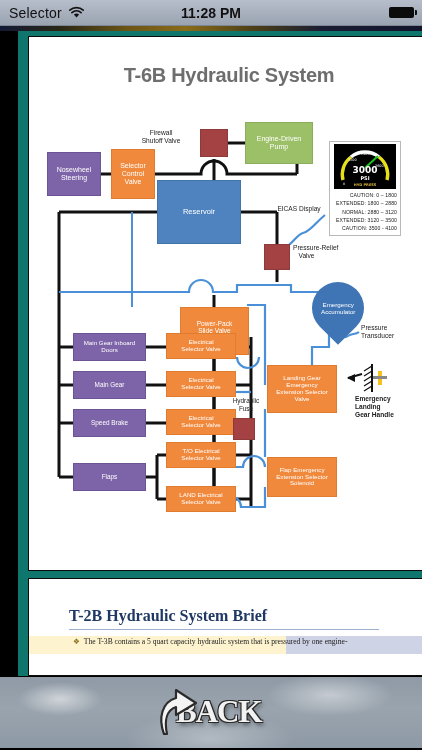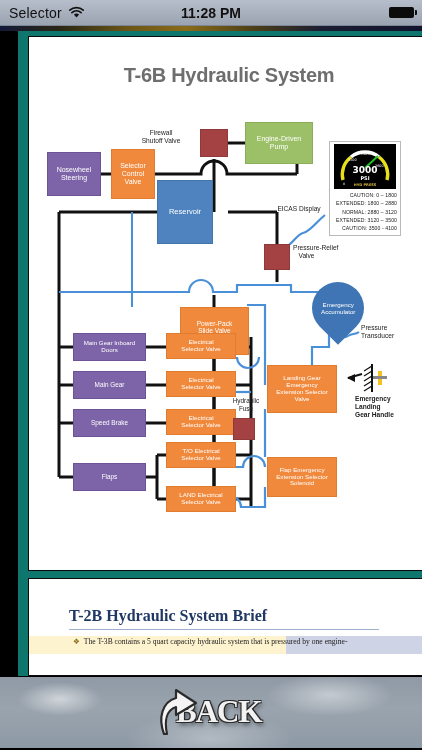--- a/index.html
+++ b/index.html
@@ -240,21 +240,21 @@
       <div class="nd orange" style="left:82px; top:112px; width:44px; height:50px; font-size:7px;">
         <span>Selector<br>Control<br>Valve</span>
       </div>
 
       <div class="nd red" style="left:171px; top:92px; width:28px; height:28px;"></div>
 
       <div class="nd green" style="left:216px; top:85px; width:68px; height:42px; font-size:7px;">
         <span>Engine-Driven<br>Pump</span>
       </div>
 
-      <div class="nd blue" style="left:128px; top:143px; width:56px; height:64px; font-size:7.5px;">
+      <div class="nd blue" style="left:128px; top:143px; width:84px; height:64px; font-size:7.5px;">
         <span>Reservoir</span>
       </div>
 
       <div class="nd red" style="left:235px; top:207px; width:26px; height:26px;"></div>
 
       <div class="nd orange" style="left:151px; top:270px; width:69px; height:48px; font-size:6.6px;">
         <span>Power-Pack<br>Slide Valve<br>Assembly</span>
       </div>
 
       <div id="accum" style="left:283px; top:245px; width:52px; height:52px; font-size:6.2px;">

